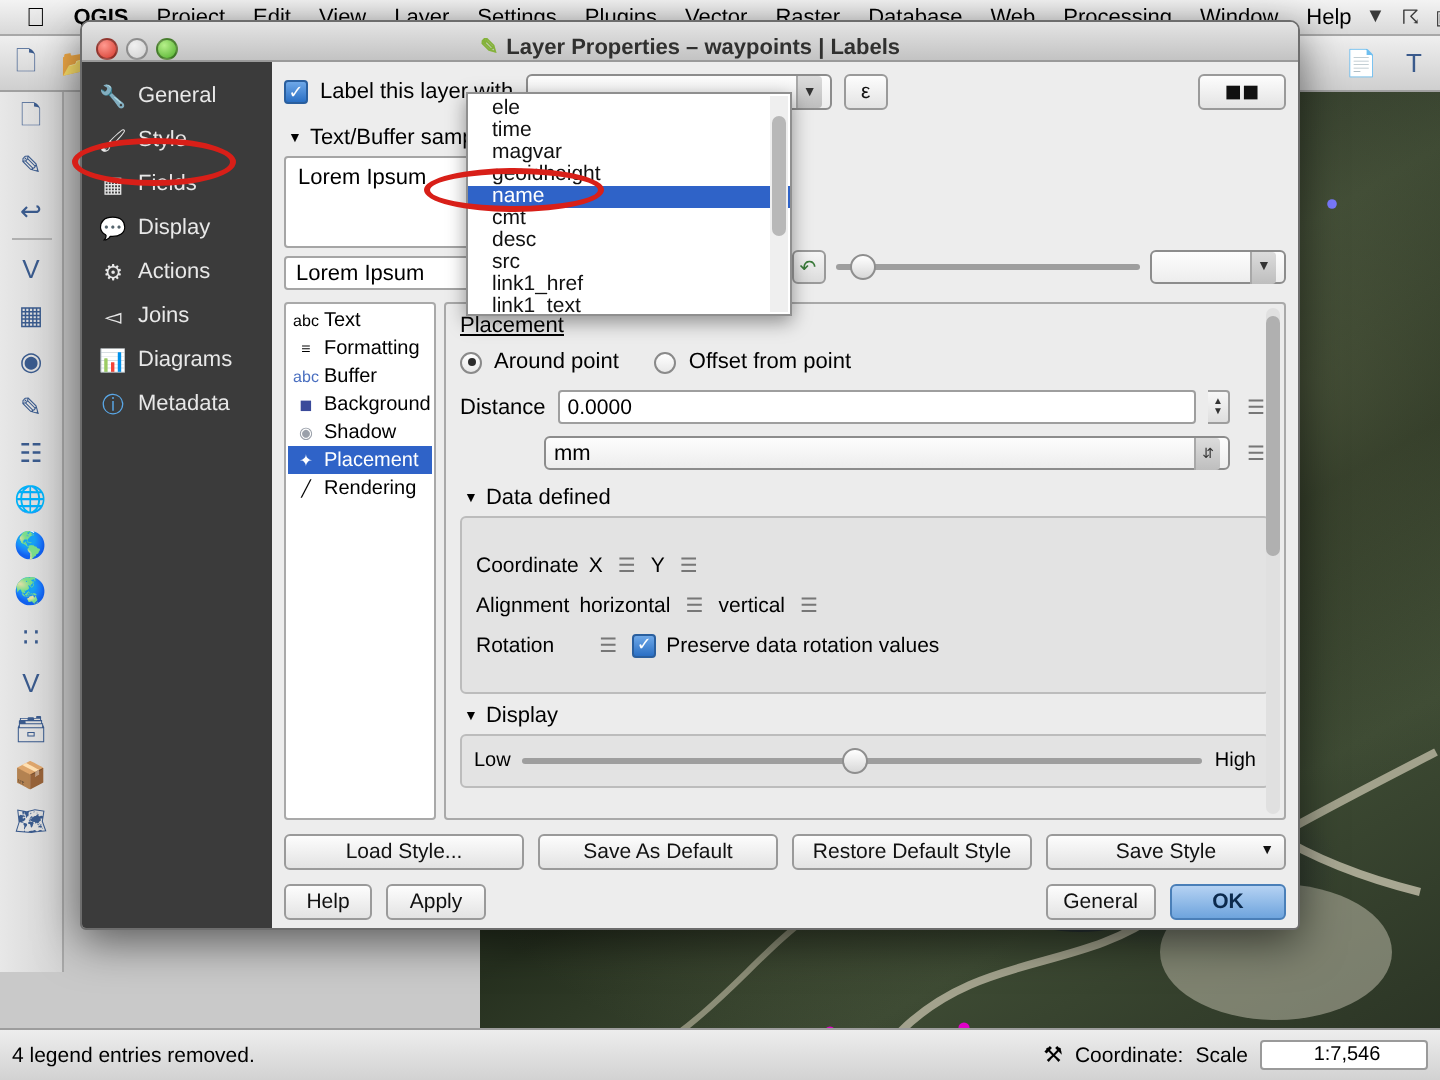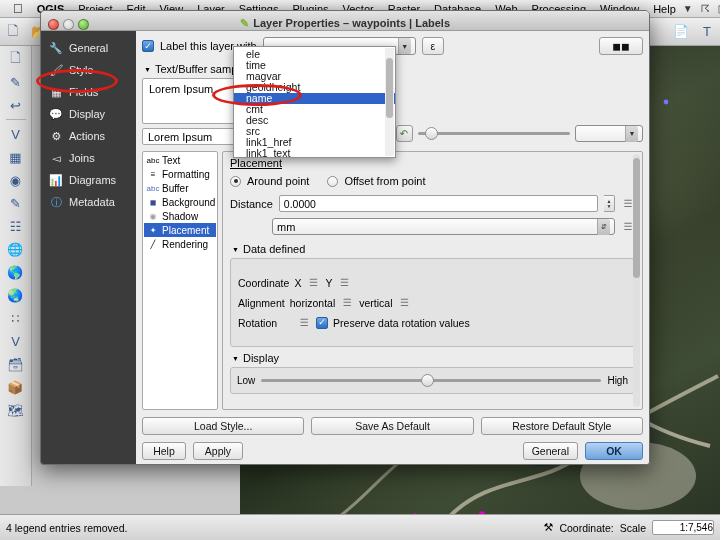--- a/index.html
+++ b/index.html
@@ -80,21 +80,21 @@
     font-size:10.5px;
   }
   #statusbar .msg { white-space:nowrap; }
   #statusbar .spacer { flex:1; }
   #statusbar .lbl { white-space:nowrap; }
   #statusbar .field {
     background:#fff; border:1px solid #9a9a9a; border-radius:2px;
     height:15px; line-height:13px; text-align:center; font-size:10px;
   }
   #statusbar .coordfield { width:170px; }
-  #statusbar .scalefield { width:62px; text-align:right; padding-left:3px; }
+  #statusbar .scalefield { width:84px; text-align:center; padding-left:3px; }
 
   
   #dialog {
     position:absolute; left:40px; top:10px; width:610px; height:455px;
     background:#ededed;
     border:1px solid #6d6d6d;
     border-radius:5px 5px 3px 3px;
     box-shadow:0 6px 22px rgba(0,0,0,.55);
     overflow:hidden;
   }
@@ -528,20 +528,24 @@
           <div class="pane-scroll">
             <div class="thumb"></div>
           </div>
         </div>
       </div>
 
       <div class="footer-row" style="margin-top:7px;padding:0;">
         <span class="btn">Load Style...</span>
         <span class="btn">Save As Default</span>
         <span class="btn">Restore Default Style</span>
+        <span class="btn" style="position:relative;">
+          <span>Save Style</span>
+          <span style="position:absolute;right:5px;top:0;font-size:7px;">▼</span>
+        </span>
       </div>
 
       <div class="footer-row" style="margin:7px 0 6px 0;padding:0;">
         <span class="btn" style="flex:0 0 44px;">Help</span>
         <span class="btn" style="flex:0 0 50px;">Apply</span>
         <span style="flex:1"></span>
         <span class="btn" style="flex:0 0 55px;">General</span>
         <span class="btn default" style="flex:0 0 58px;">OK</span>
       </div>
 

